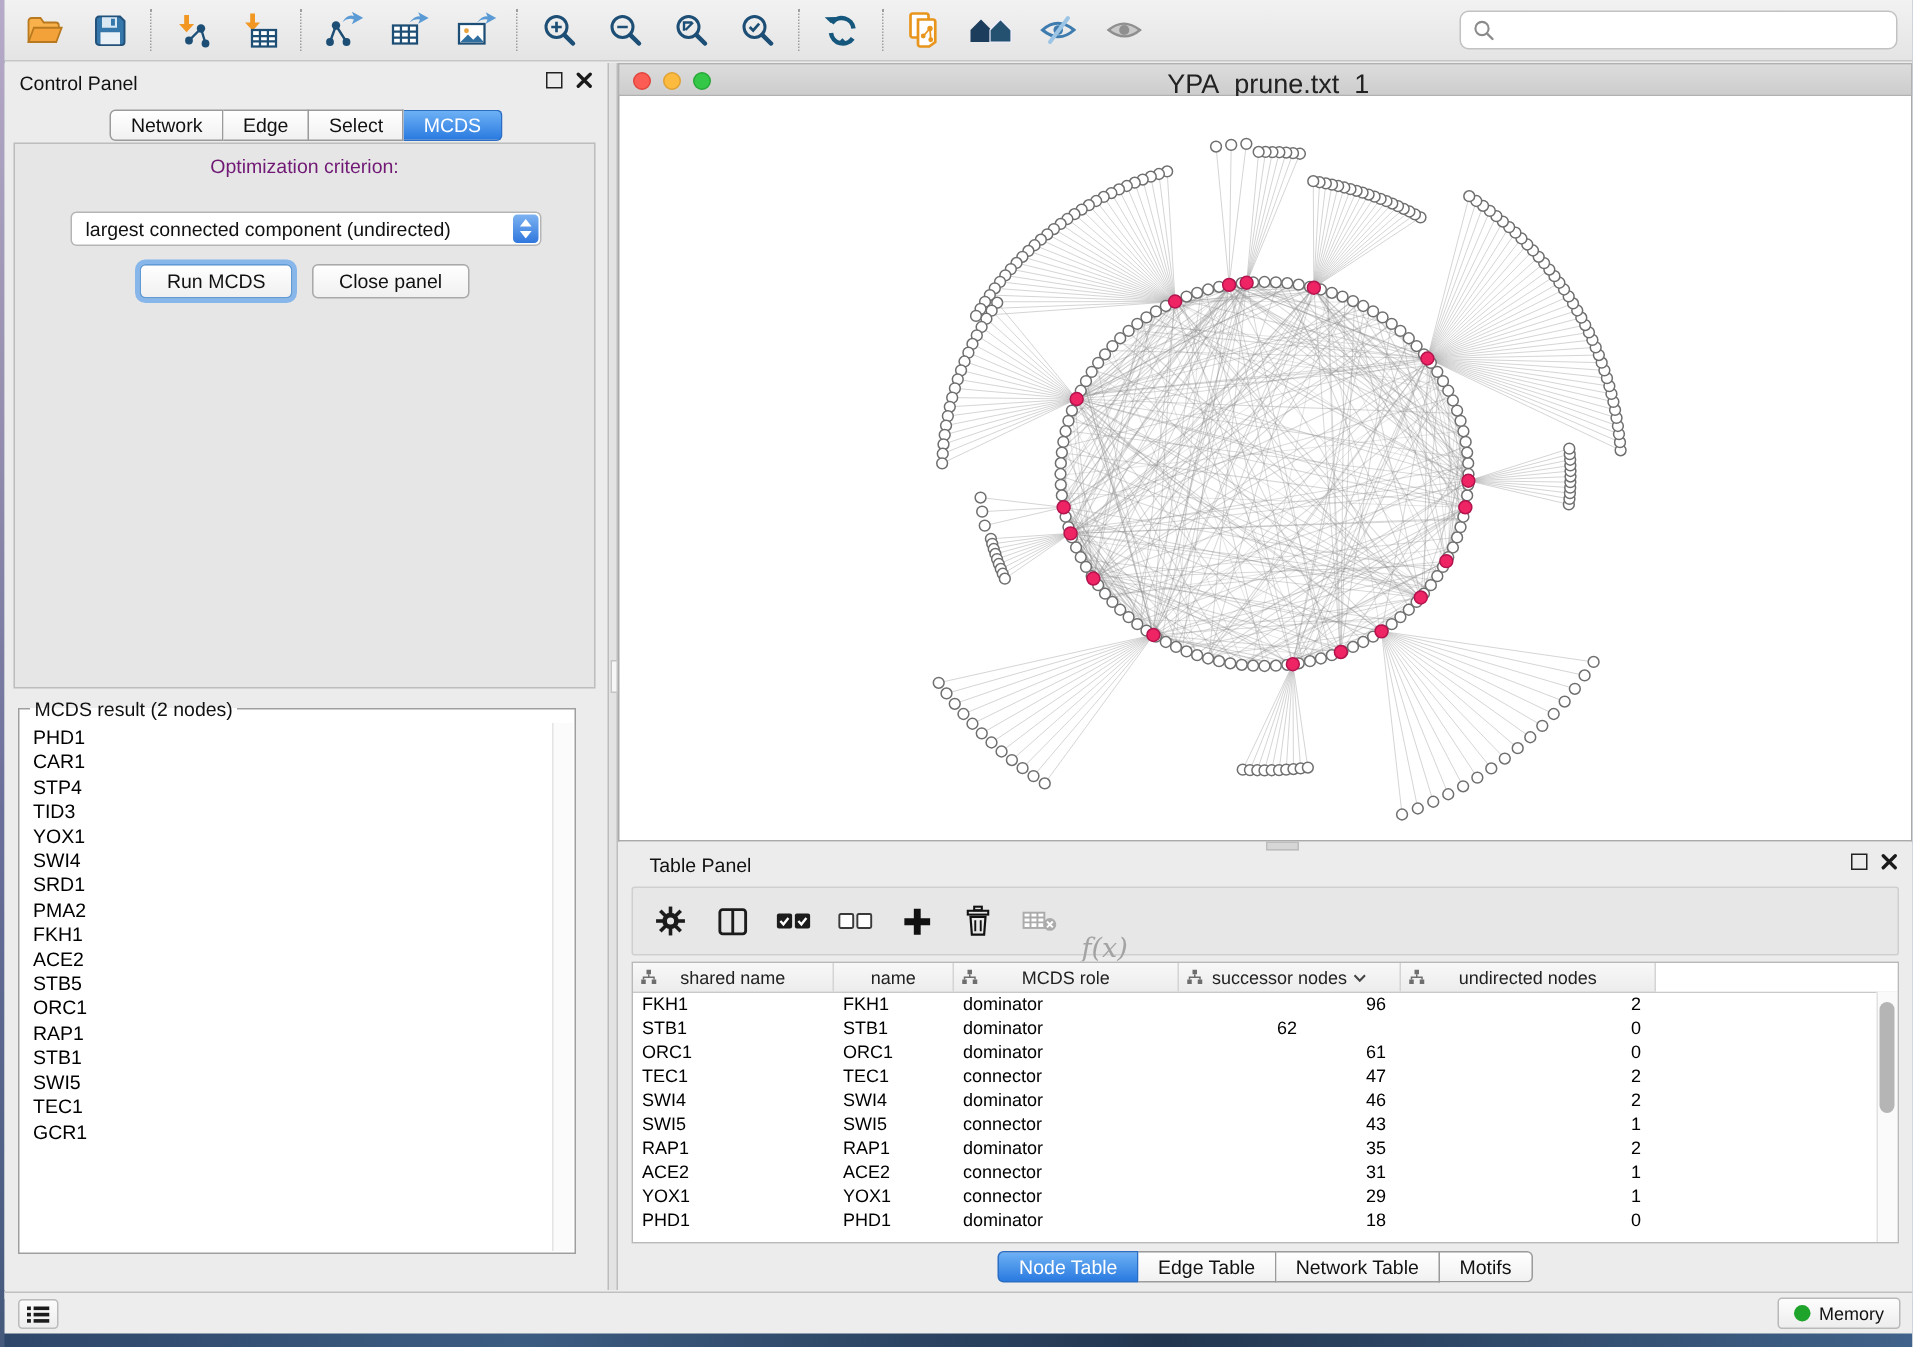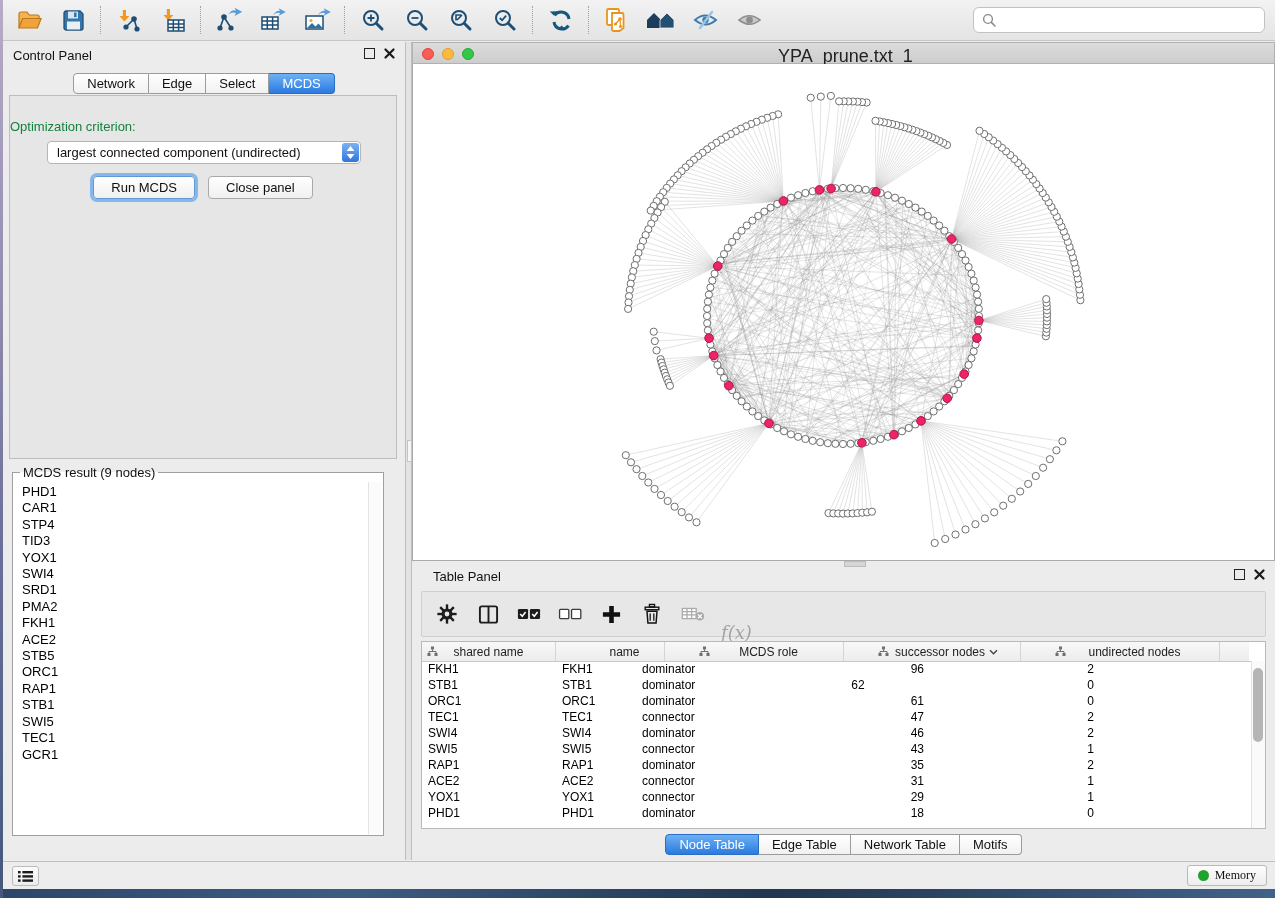--- a/index.html
+++ b/index.html
@@ -34,21 +34,21 @@
   .cp-header .panel-title{position:absolute;left:10px;top:6px;}
   .cp-tabs{position:absolute;left:0;top:31px;width:100%;display:flex;justify-content:center;}
   .tabrow{display:flex;}
   .tab{border:1px solid #9b9b9b;border-left:none;background:linear-gradient(#ffffff,#f1f1f1);
     padding:0 13px;font-size:13px;height:21px;line-height:20px;box-sizing:border-box;color:#111;cursor:pointer;}
   .tab:first-child{border-left:1px solid #9b9b9b;border-radius:4px 0 0 4px;}
   .tab:last-child{border-radius:0 4px 4px 0;}
   .tab.active{background:linear-gradient(#6db1f5,#2a7ae0);color:#fff;border-color:#2a6dc2;}
   .cp-box{position:absolute;left:6px;top:53px;width:388px;height:364px;background:#e6e6e6;
     border:1px solid #bdbdbd;box-sizing:border-box;}
-  .opt-label{margin-top:23px;text-align:left;font-size:13px;color:#15803d;}
+  .opt-label{margin-top:7px;text-align:center;font-size:13px;color:#701a75;}
   .dropdown{position:absolute;left:37px;top:45px;width:314px;height:23px;background:#fff;
     border:1px solid #b5b5b5;border-radius:4px;box-sizing:border-box;display:flex;align-items:center;cursor:pointer;}
   .dropdown .dd-text{flex:1;font-size:13px;padding-left:9px;color:#111;white-space:nowrap;overflow:hidden;}
   .dd-step{width:17px;height:19px;margin-right:1px;border-radius:3px;
     background:linear-gradient(#7cb2f1,#2f77dd);display:flex;flex-direction:column;align-items:center;justify-content:center;gap:1px;}
   .btn-row{position:absolute;left:0;top:80px;width:100%;display:flex;justify-content:center;gap:13px;}
   .btn{height:23px;font-size:13px;background:linear-gradient(#ffffff,#f0f0f0);
     border:1px solid #a9a9a9;border-radius:4px;padding:0 17px;color:#111;cursor:pointer;}
   .btn.focused{box-shadow:0 0 0 3px rgba(110,170,235,.8);border-color:#5f9ad6;}
   .mcds-result{position:absolute;left:9px;top:423px;width:372px;height:371px;margin:0;padding:0;
@@ -80,39 +80,39 @@
   
   .table-panel{position:absolute;left:409px;top:563px;width:863px;height:297px;background:#ececec;}
   .tp-header{position:absolute;left:0;top:0;right:0;height:26px;}
   .tp-header .panel-title{position:absolute;left:9px;top:6px;margin-left:12px;}
   .tp-toolbar{position:absolute;left:9px;top:28px;right:9px;height:46px;background:#e7e7e7;
     border:1px solid #cfcfcf;border-radius:2px;box-sizing:border-box;display:flex;align-items:center;gap:15px;padding-left:12px;}
   .tpbtn{width:26px;height:26px;border:none;background:transparent;padding:0;display:flex;align-items:center;justify-content:center;cursor:pointer;}
   .fx-label{font-family:"DejaVu Serif",serif;font-style:italic;font-size:18px;color:#a3a3a3;margin-top:36px;}
   .tp-table{position:absolute;left:9px;top:78px;right:9px;height:188px;background:#fff;
     border:1px solid #b9b9b9;box-sizing:border-box;overflow:hidden;}
-  .thead{display:flex;height:19px;background:linear-gradient(#f8f8f8,#ececec);border-bottom:1px solid #c9c9c9;gap:29px;}
+  .thead{display:flex;height:19px;background:linear-gradient(#f8f8f8,#ececec);border-bottom:1px solid #c9c9c9;}
   .th{position:relative;display:flex;align-items:center;justify-content:center;font-size:12px;color:#222;
     border-right:1px solid #d4d4d4;box-sizing:border-box;gap:4px;cursor:pointer;}
   .th .type-ic{position:absolute;left:5px;top:4px;}
   .th.filler{flex:1;border-right:none;background:#fff;cursor:default;}
   .tbody{position:absolute;left:0;top:19px;right:13px;bottom:0;}
   .trow{display:flex;height:16px;}
   .td{font-size:12px;color:#000;box-sizing:border-box;padding:1px 6px 0 6px;white-space:nowrap;overflow:hidden;}
   .td.num{text-align:right;padding-right:10px;}
   .tscroll{position:absolute;right:0;top:19px;width:13px;bottom:0;background:#fafafa;border-left:1px solid #e2e2e2;}
   .tthumb{position:absolute;left:1px;top:7px;width:10px;height:74px;border-radius:5px;background:#b5b5b5;}
   .tp-tabs{position:absolute;left:0;top:271px;width:100%;display:flex;justify-content:center;}
 
   
   .status-bar{position:absolute;left:0;top:861px;right:0;height:27px;background:#ededed;border-top:1px solid #c0c0c0;}
   .sb-left{position:absolute;left:9px;top:4px;width:27px;height:20px;background:linear-gradient(#fcfcfc,#ededed);
     border:1px solid #bbb;border-radius:3px;display:flex;align-items:center;justify-content:center;padding:0;cursor:pointer;}
   .sb-mem{position:absolute;right:8px;top:3px;height:21px;background:linear-gradient(#fdfdfd,#ededed);
-    border:1px solid #b9b9b9;border-radius:3px;display:flex;align-items:center;gap:6px;padding:0 10px;font-size:12px;color:#111;cursor:pointer;font-family:Liberation Serif, serif;}
+    border:1px solid #b9b9b9;border-radius:3px;display:flex;align-items:center;gap:6px;padding:0 10px;font-size:12px;color:#111;cursor:pointer;}
   .mem-dot{width:11px;height:11px;border-radius:50%;background:#1ea32b;display:inline-block;}
 </style>
 </head>
 <body>
 
 <div class="desktop">
   <div class="left-strip"></div>
   <div class="app">
 
     <div class="toolbar">
@@ -296,21 +296,21 @@
               </svg>
           </span>
         </div>
         <div class="btn-row">
           <button class="btn focused">Run MCDS</button>
           <button class="btn">Close panel</button>
         </div>
       </div>
 
       <fieldset class="mcds-result">
-        <legend>MCDS result (9 nodes)</legend>
+        <legend>MCDS result (2 nodes)</legend>
         <div class="mcds-list">
             <div>PHD1</div>
             <div>CAR1</div>
             <div>STP4</div>
             <div>TID3</div>
             <div>YOX1</div>
             <div>SWI4</div>
             <div>SRD1</div>
             <div>PMA2</div>
             <div>FKH1</div>

